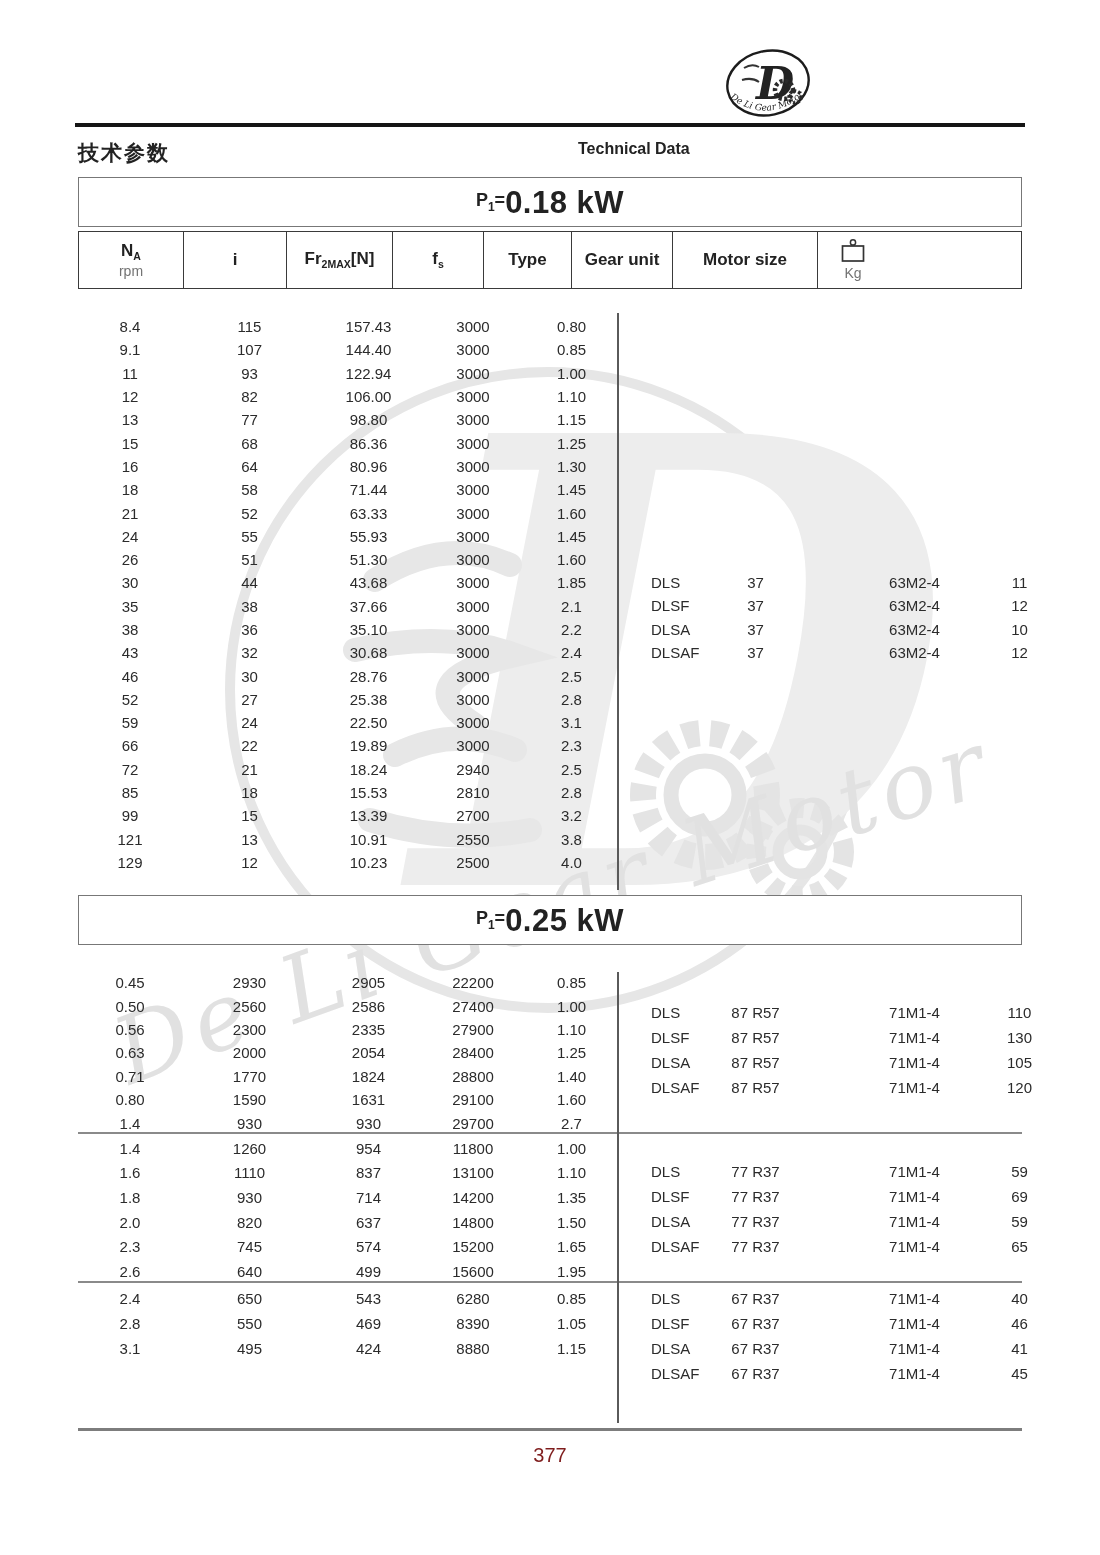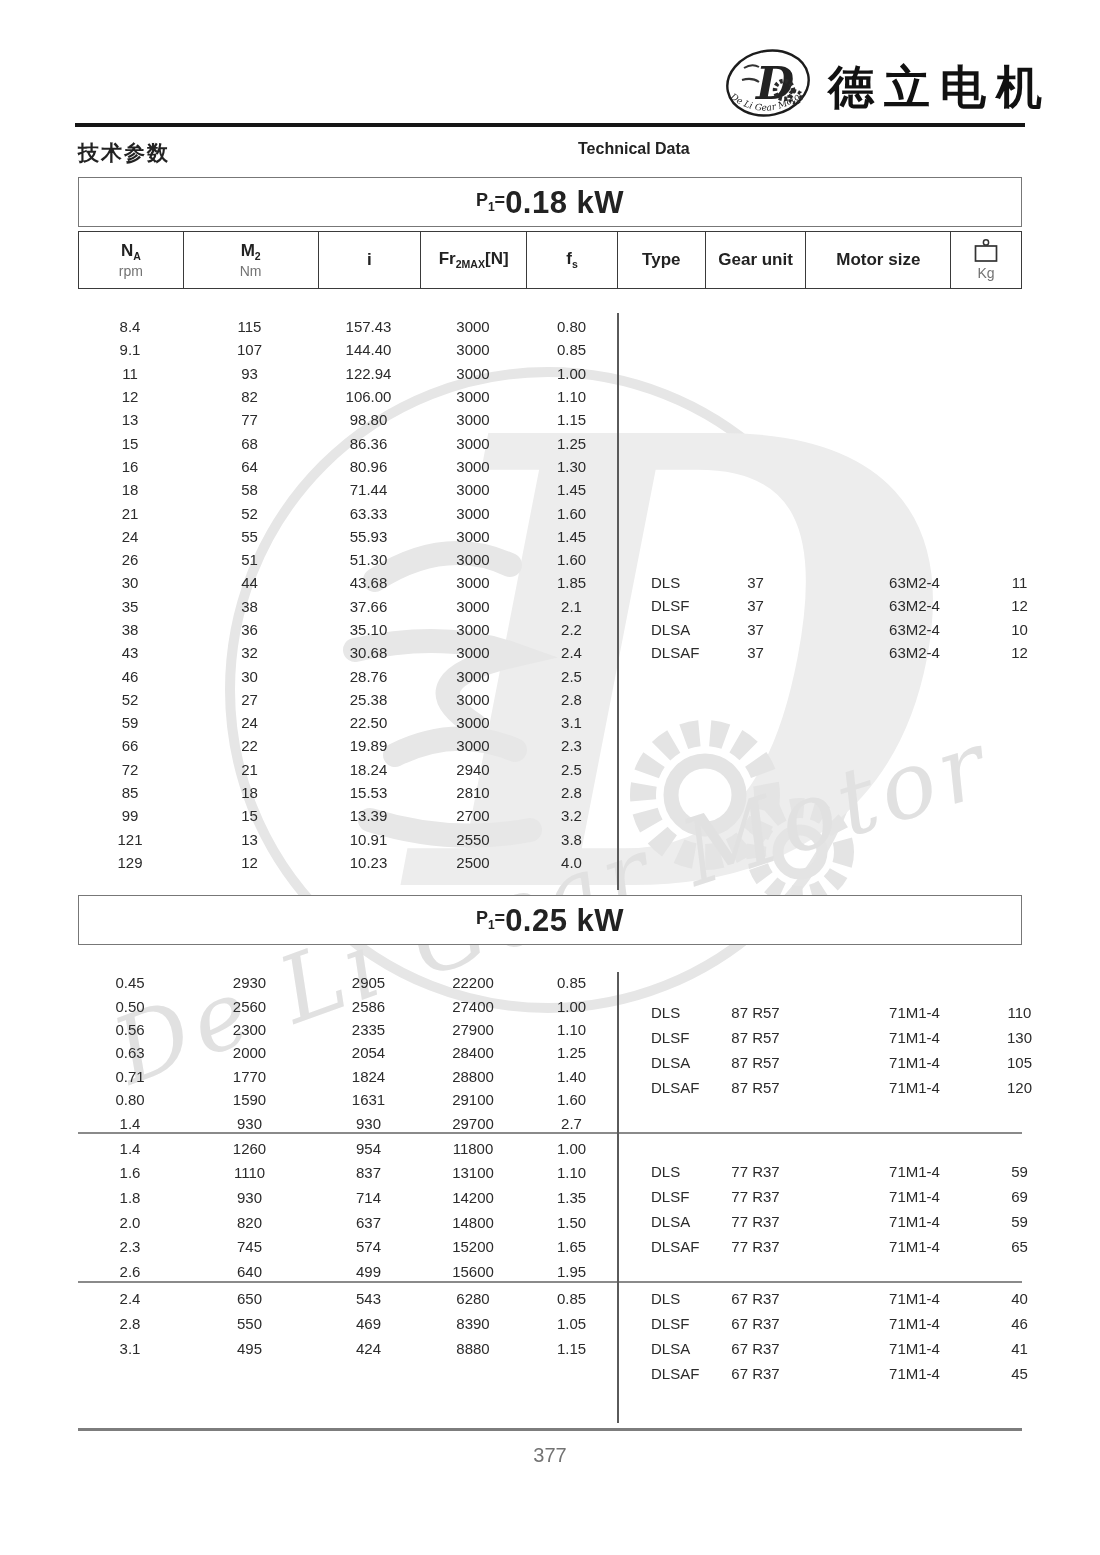--- a/index.html
+++ b/index.html
@@ -55,21 +55,21 @@
 
   .block-018{height:585px;margin-top:21px;}
   .bar-025{margin-bottom:14px;}
   .region-025{position:relative;margin-top:24px;}
   .blockA{height:163px;}
   .blockB{height:147px;}
   .blockC{height:145px;}
   .pt2{padding-top:2px;}
   .pt3{padding-top:3px;}
 
-  .page-num{margin-top:13px;text-align:center;font-size:20px;color:#737373;}
+  .page-num{margin-top:13px;text-align:center;font-size:20px;color:#7f1d1d;}
 </style>
 </head>
 <body>
 
 <div class="page">
 
   <svg class="wm" width="1100" height="1555" viewBox="0 0 1100 1555">
     <circle cx="548" cy="690" r="318" fill="none" stroke="#e6e6e6" stroke-width="10"></circle>
     <text x="415" y="885" font-family="DejaVu Serif, serif" font-style="italic" font-weight="bold" font-size="620" fill="#ededed">D</text>
     <g fill="none" stroke="#e7e7e7" stroke-width="24" stroke-linecap="round">
@@ -100,45 +100,40 @@
           <path d="M22 22 q8 -5 15 -1"></path>
           <path d="M20 34 q10 -3 17 2"></path>
         </g>
         <circle cx="62" cy="44" r="9" fill="none" stroke="#2a2a2a" stroke-width="4.5" stroke-dasharray="3 2.4"></circle>
         <circle cx="73" cy="51" r="6" fill="none" stroke="#2a2a2a" stroke-width="3.5" stroke-dasharray="2.4 2"></circle>
         <path id="arcpath" d="M 8 52 Q 46 80 86 46" fill="none"></path>
         <text font-family="DejaVu Serif, serif" font-style="italic" font-size="9" fill="#222">
           <textPath href="#arcpath">De Li Gear Motor</textPath>
         </text>
       </svg>
-      <div class="brand-name">德立电机</div>
     </div>
 
     <div class="header-rule"></div>
 
     <div class="titles">
       <span class="title-cn">技术参数</span>
       <span class="title-en">Technical Data</span>
     </div>
 
     <div class="main">
 
       <div class="power-bar">
         <span class="pfx"><span>P</span><sub>1</sub><span>=</span></span>
           <span class="pval">0.18 kW</span>
       </div>
 
       <div class="cols-header">
         <div class="hcell w1">
           <span class="hmain"><span>N</span><sub>A</sub></span>
           <span class="hunit">rpm</span>
-        </div>
-        <div class="hcell w2">
-          <span class="hmain"><span>M</span><sub>2</sub></span>
-          <span class="hunit">Nm</span>
         </div>
         <div class="hcell w3">
           <span class="hmain">i</span>
         </div>
         <div class="hcell w4">
           <span class="hmain"><span>Fr</span><sub>2MAX</sub><span>[N]</span></span>
         </div>
         <div class="hcell w5">
           <span class="hmain"><span>f</span><sub>s</sub></span>
         </div>

